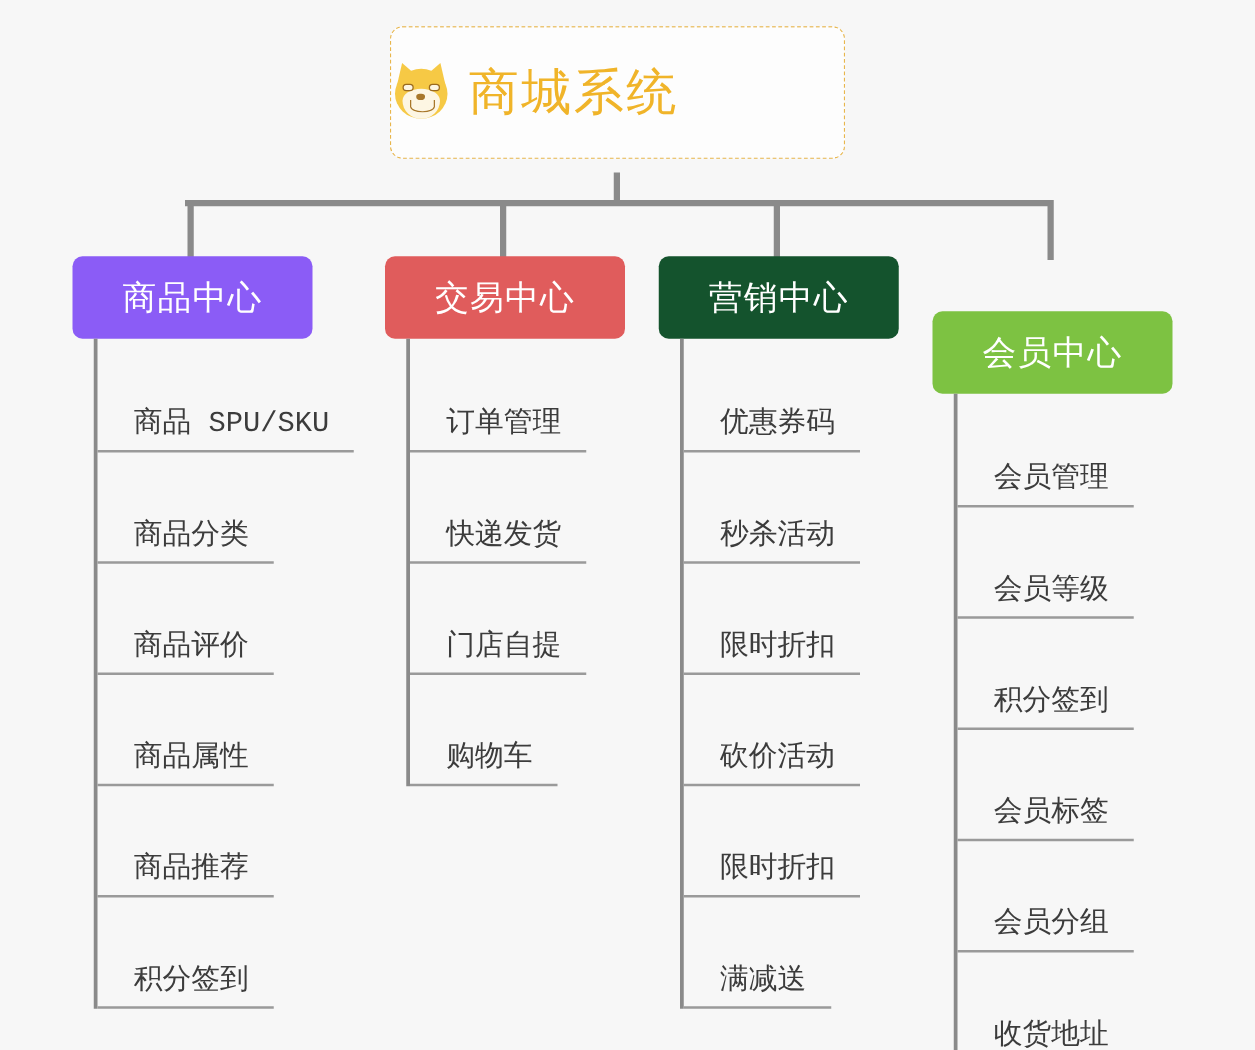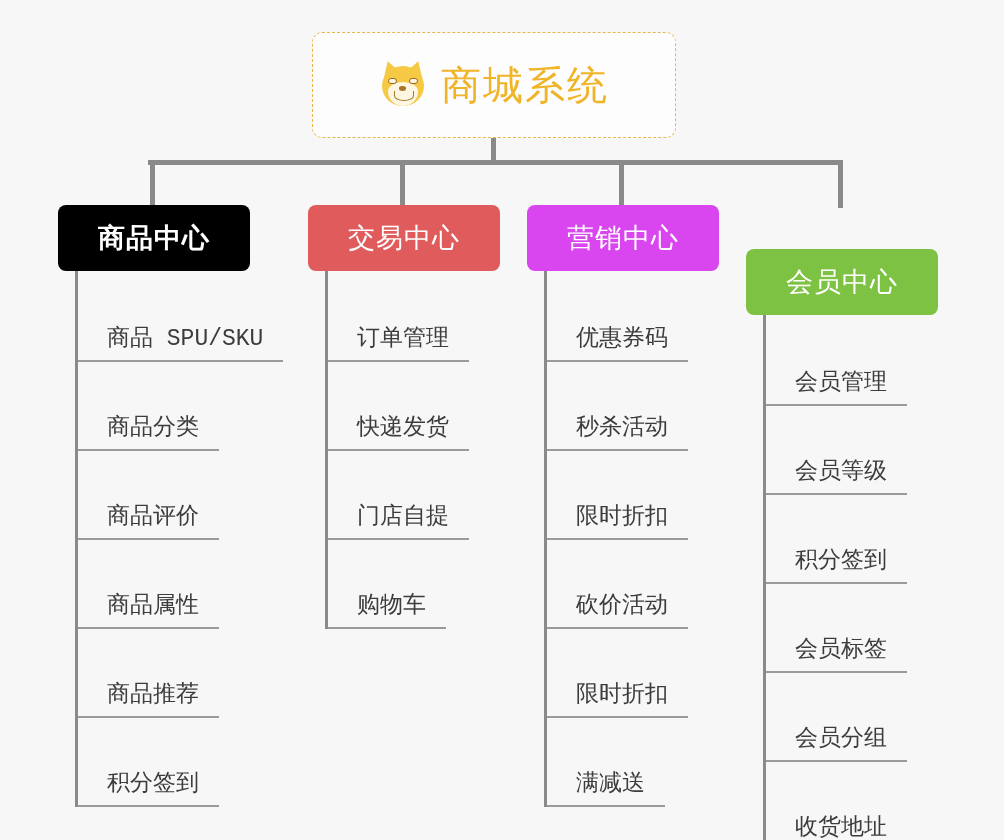--- a/index.html
+++ b/index.html
@@ -18,30 +18,29 @@
   #chart {
     position: relative;
     width: 1004px;
     height: 840px;
   }
 
   
   .root-node {
     position: absolute;
     left: 312px;
-    top: 32px;
+    top: 21px;
     width: 364px;
     height: 106px;
     box-sizing: border-box;
     background: #fdfdfd;
     border: 1px dashed #e8b64c;
     border-radius: 10px;
     display: flex;
     align-items: center;
-    justify-content: center;
     gap: 14px;
   }
   .root-emoji {
     width: 48px;
     height: 48px;
     position: relative;
     flex: 0 0 auto;
   }
   .root-title {
     font-size: 40px;
@@ -190,21 +189,21 @@
   <div class="conn conn-bus"></div>
   <div id="drops">
       <div class="conn conn-drop" style="left: 150px;"></div>
       <div class="conn conn-drop" style="left: 400px;"></div>
       <div class="conn conn-drop" style="left: 619px;"></div>
       <div class="conn conn-drop" style="left: 838px;"></div>
     </div>
 
   <div id="columns">
       <div class="column" style="left: 58px;">
-        <div class="col-header" style="background: #000000; font-weight: bold;">商品中心</div>
+        <div class="col-header" style="background: #8b5cf6;">商品中心</div>
         <div class="col-body">
           <div class="leaf">
             <span class="leaf-inner">商品 SPU/SKU</span>
           </div>
           <div class="leaf">
             <span class="leaf-inner">商品分类</span>
           </div>
           <div class="leaf">
             <span class="leaf-inner">商品评价</span>
           </div>
@@ -230,21 +229,21 @@
           </div>
           <div class="leaf">
             <span class="leaf-inner">门店自提</span>
           </div>
           <div class="leaf">
             <span class="leaf-inner">购物车</span>
           </div>
         </div>
       </div>
       <div class="column" style="left: 527px;">
-        <div class="col-header" style="background: #d946ef;">营销中心</div>
+        <div class="col-header" style="background: #14532d;">营销中心</div>
         <div class="col-body">
           <div class="leaf">
             <span class="leaf-inner">优惠券码</span>
           </div>
           <div class="leaf">
             <span class="leaf-inner">秒杀活动</span>
           </div>
           <div class="leaf">
             <span class="leaf-inner">限时折扣</span>
           </div>

